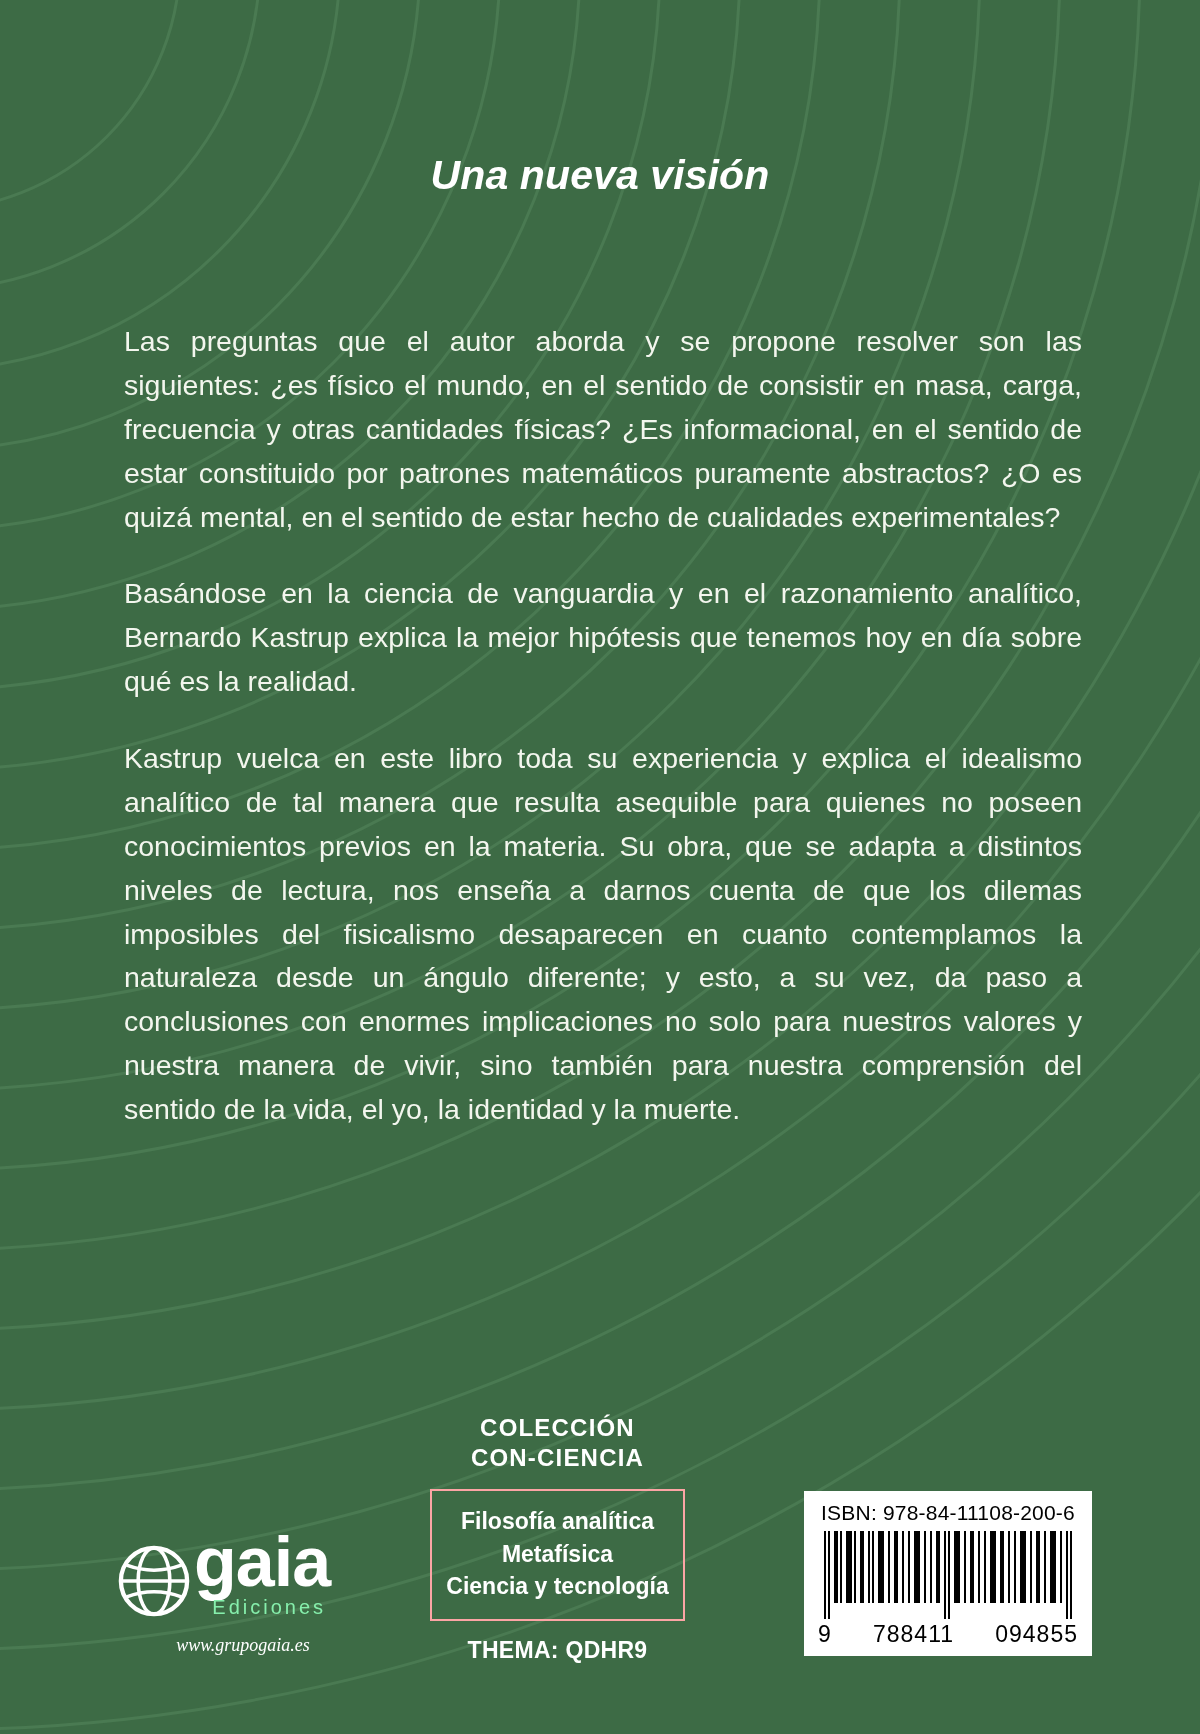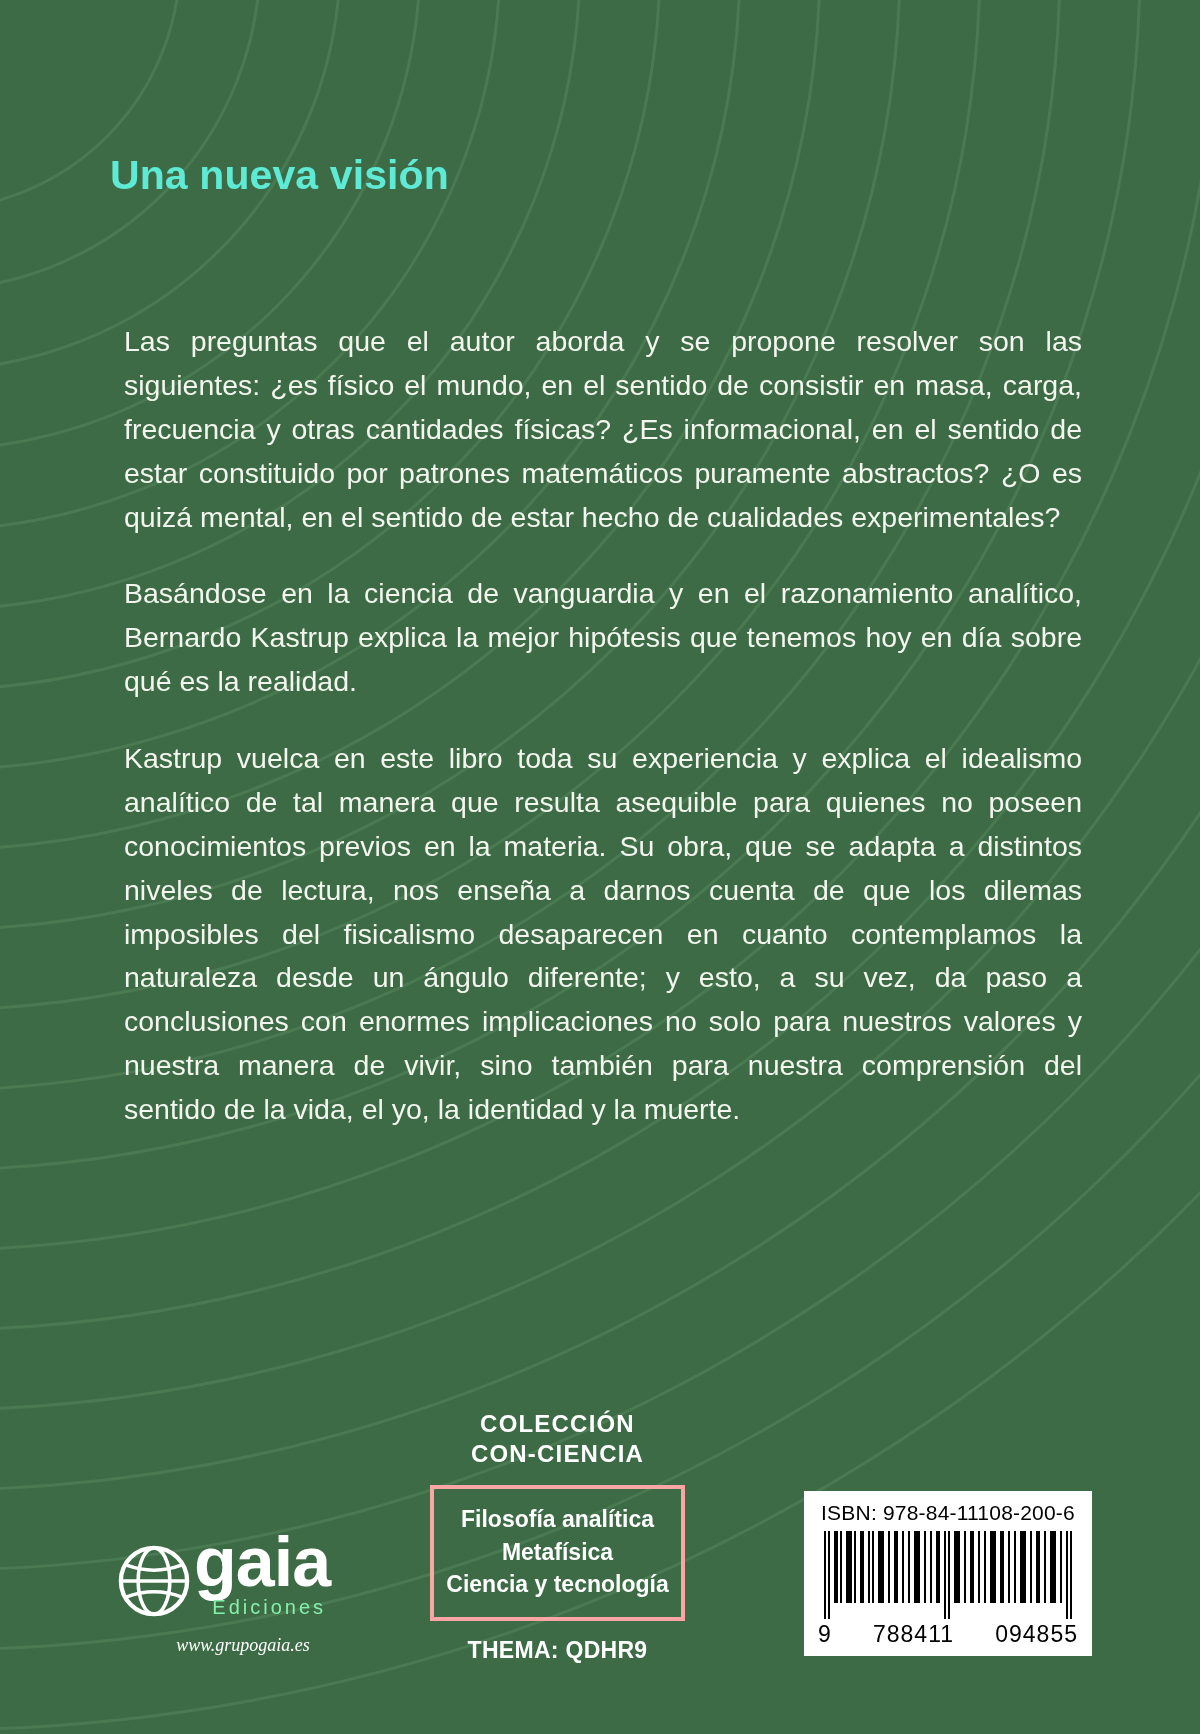--- a/index.html
+++ b/index.html
@@ -32,27 +32,29 @@
     height: 1734px;
     padding: 0;
     box-sizing: border-box;
   }
 
   .headline {
     position: absolute;
     left: 0;
     right: 0;
     top: 148px;
-    color: #5eead4;
+    text-align: center;
+    color: #ffffff;
     font-size: 41px;
     font-weight: bold;
     line-height: 1.32;
     letter-spacing: 0.1px;
     padding: 0 110px;
     box-sizing: border-box;
+    font-style: italic;
   }
   .headline .l2 { display: block; }
 
   .body-copy {
     position: absolute;
     left: 124px;
     right: 118px;
     top: 320px;
     color: #f3f6ee;
     font-size: 28.5px;
@@ -129,21 +131,21 @@
     color: #ffffff;
   }
   .collection-title {
     font-size: 24px;
     font-weight: bold;
     letter-spacing: 1.2px;
     line-height: 1.25;
   }
   .collection-box {
     margin-top: 16px;
-    border: 4px solid #fca5a5;
+    border: 2px solid #fca5a5;
     padding: 14px 8px 16px 8px;
     font-size: 23px;
     line-height: 1.42;
     font-weight: bold;
   }
   .thema {
     margin-top: 16px;
     font-size: 23px;
     font-weight: bold;
     letter-spacing: 0.3px;

